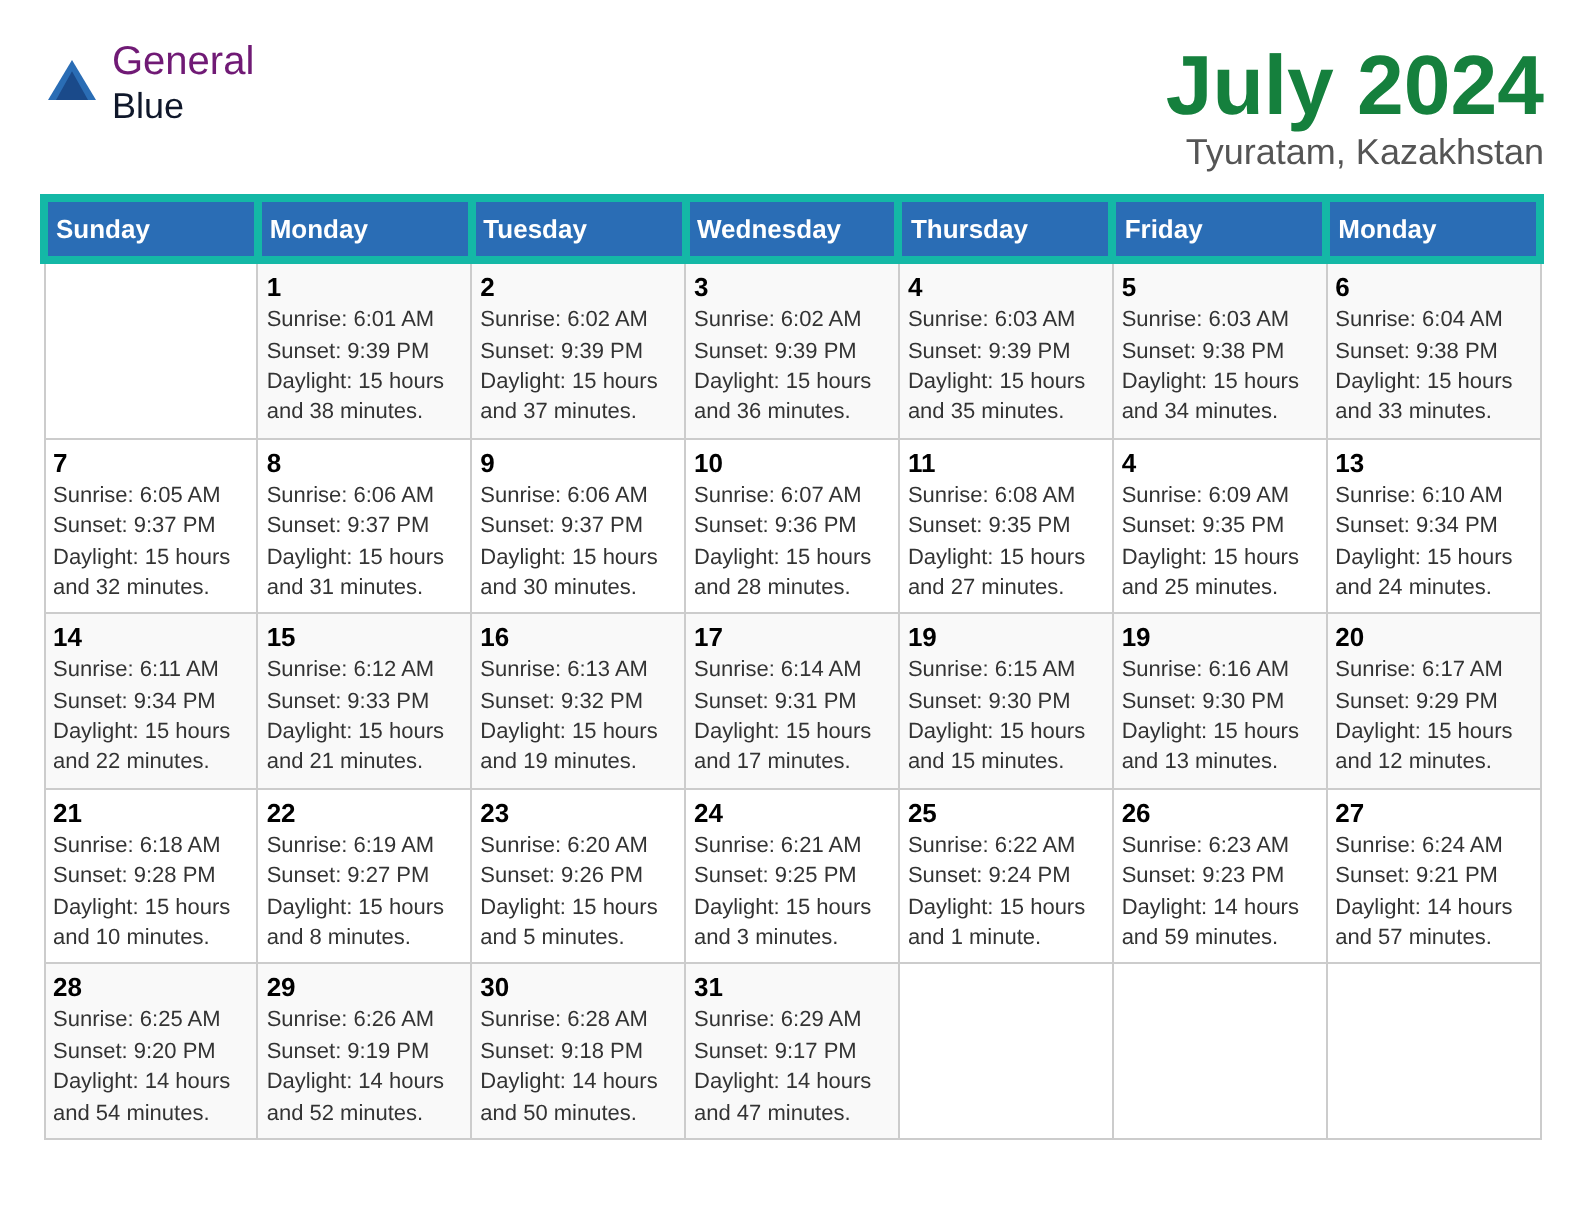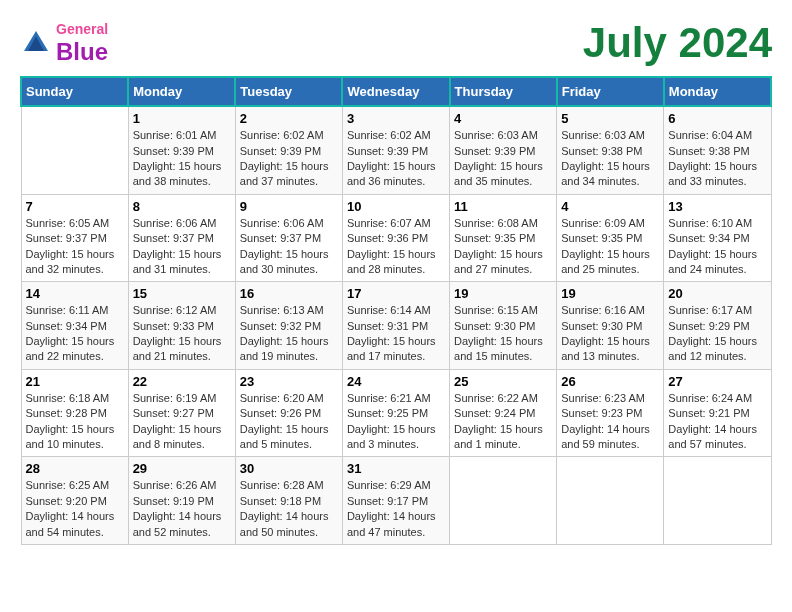--- a/index.html
+++ b/index.html
@@ -15,28 +15,28 @@
       justify-content: space-between;
       align-items: flex-start;
       margin-bottom: 10px;
     }
     .logo {
       display: flex;
       align-items: center;
       gap: 4px;
     }
     .logo-text-general {
-      font-size: 14px;
-      font-weight: bold;
-      color: #ec4899;
+      font-size: 20px;
+      font-weight: normal;
+      color: #701a75;
     }
     .logo-text-blue {
-      font-size: 24px;
-      font-weight: bold;
-      color: #a21caf;
+      font-size: 18px;
+      font-weight: normal;
+      color: #0f172a;
     }
     .logo-icon {
       width: 32px;
       height: 32px;
     }
     .title-area {
       text-align: right;
     }
     .month-title {
       font-size: 42px;
@@ -53,21 +53,21 @@
       border-collapse: collapse;
       font-size: 11px;
     }
     thead tr th {
       background-color: #2a6db5;
       color: #fff;
       padding: 6px 4px;
       text-align: left;
       font-size: 13px;
       font-weight: bold;
-      border: 2px solid #14b8a6;
+      border: 4px solid #14b8a6;
     }
     tbody tr td {
       border: 1px solid #ccc;
       vertical-align: top;
       padding: 4px;
       height: 85px;
       width: 107px;
     }
     .day-number {
       font-weight: bold;
@@ -99,20 +99,21 @@
       <polygon points="20,5 35,30 5,30" fill="#2a6db5"></polygon>
       <polygon points="20,12 30,30 10,30" fill="#1a4a8a"></polygon>
     </svg>
     <div>
       <span class="logo-text-general">General</span><br>
       <span class="logo-text-blue">Blue</span>
     </div>
   </div>
   <div class="title-area">
     <div class="month-title">July 2024</div>
+    <div class="location-title">Tyuratam, Kazakhstan</div>
   </div>
 </div>
 
 <table>
   <thead>
     <tr>
       <th>Sunday</th>
       <th>Monday</th>
       <th>Tuesday</th>
       <th>Wednesday</th>

